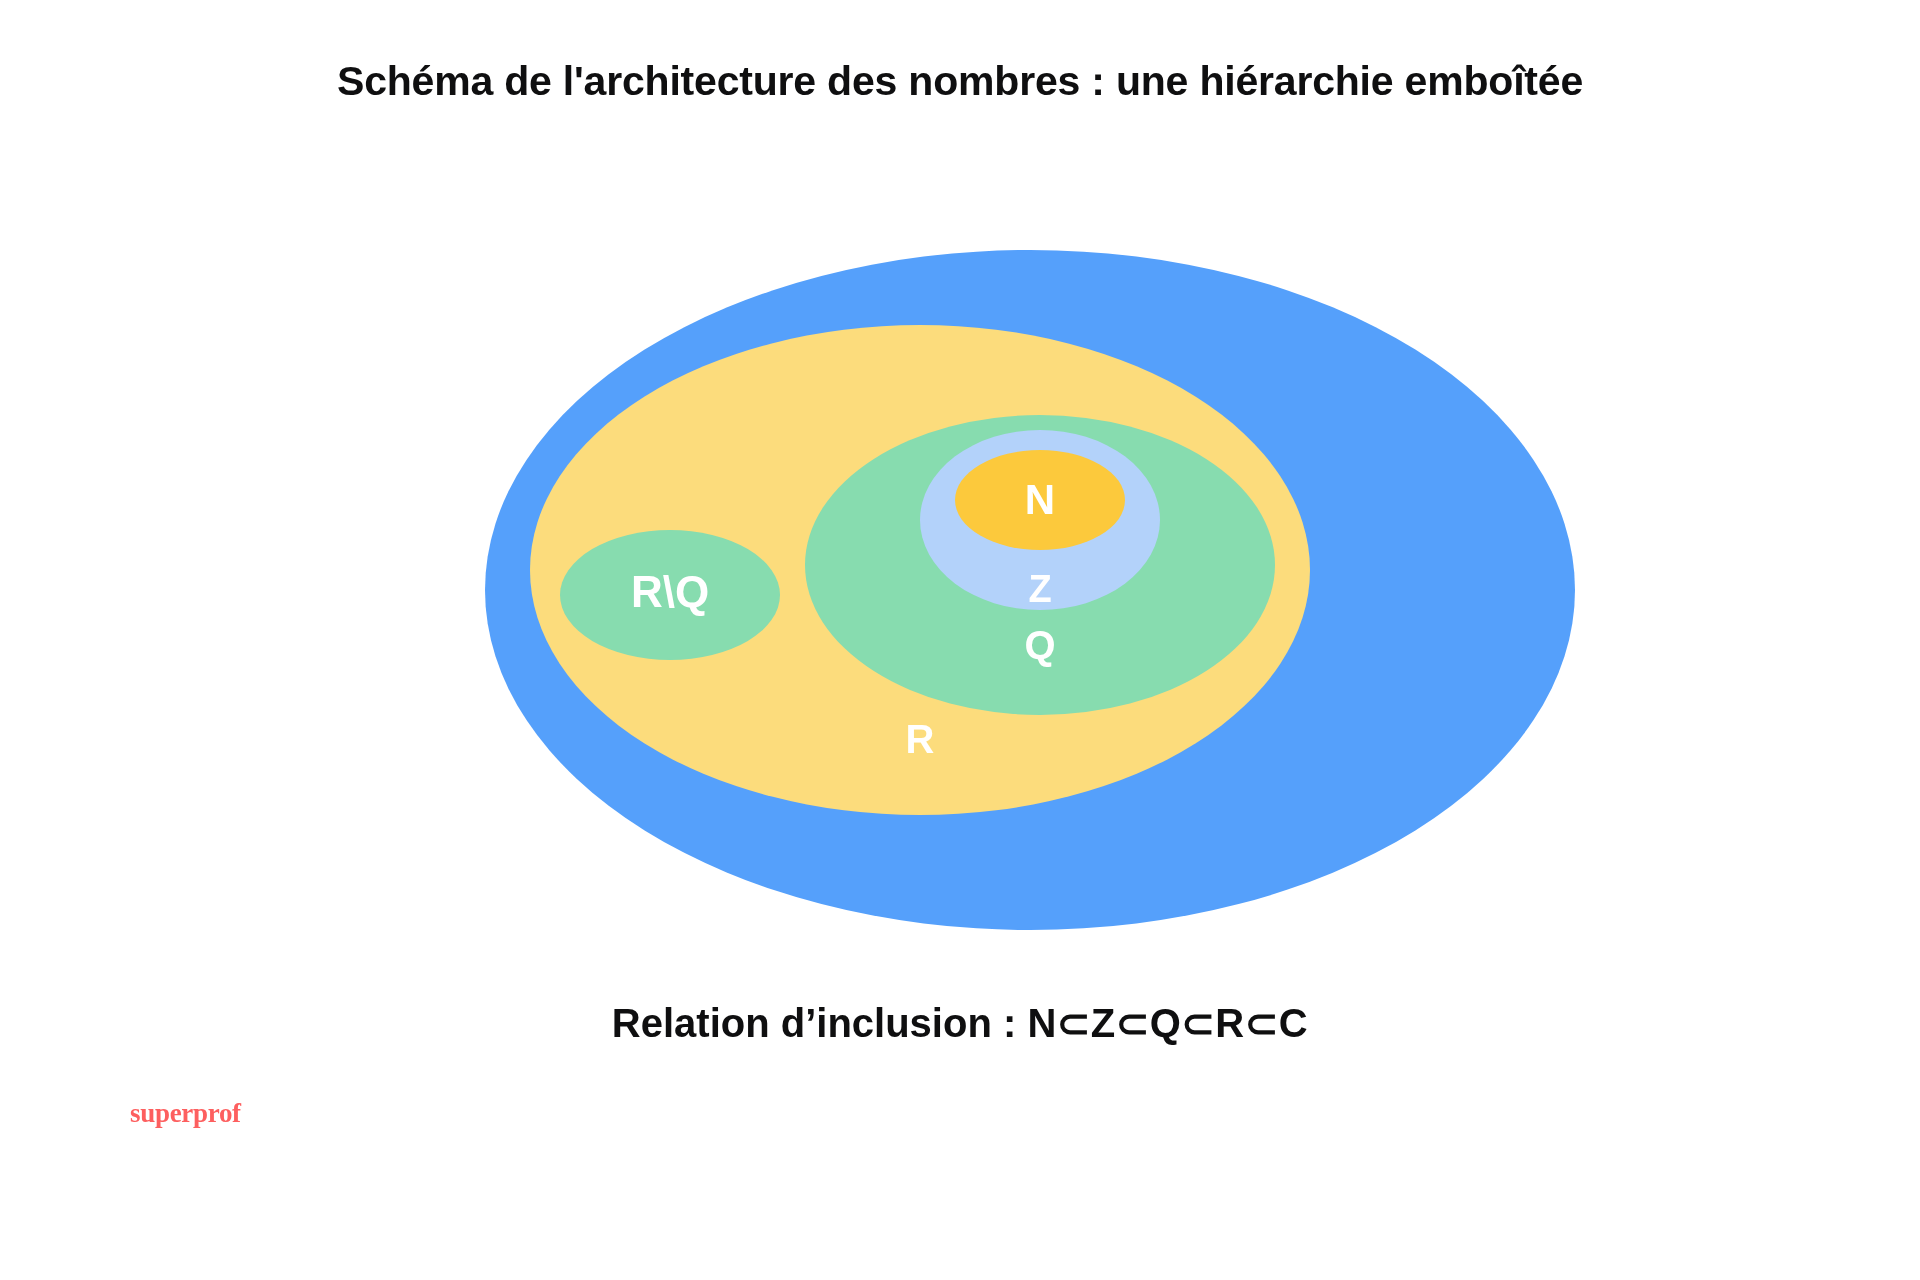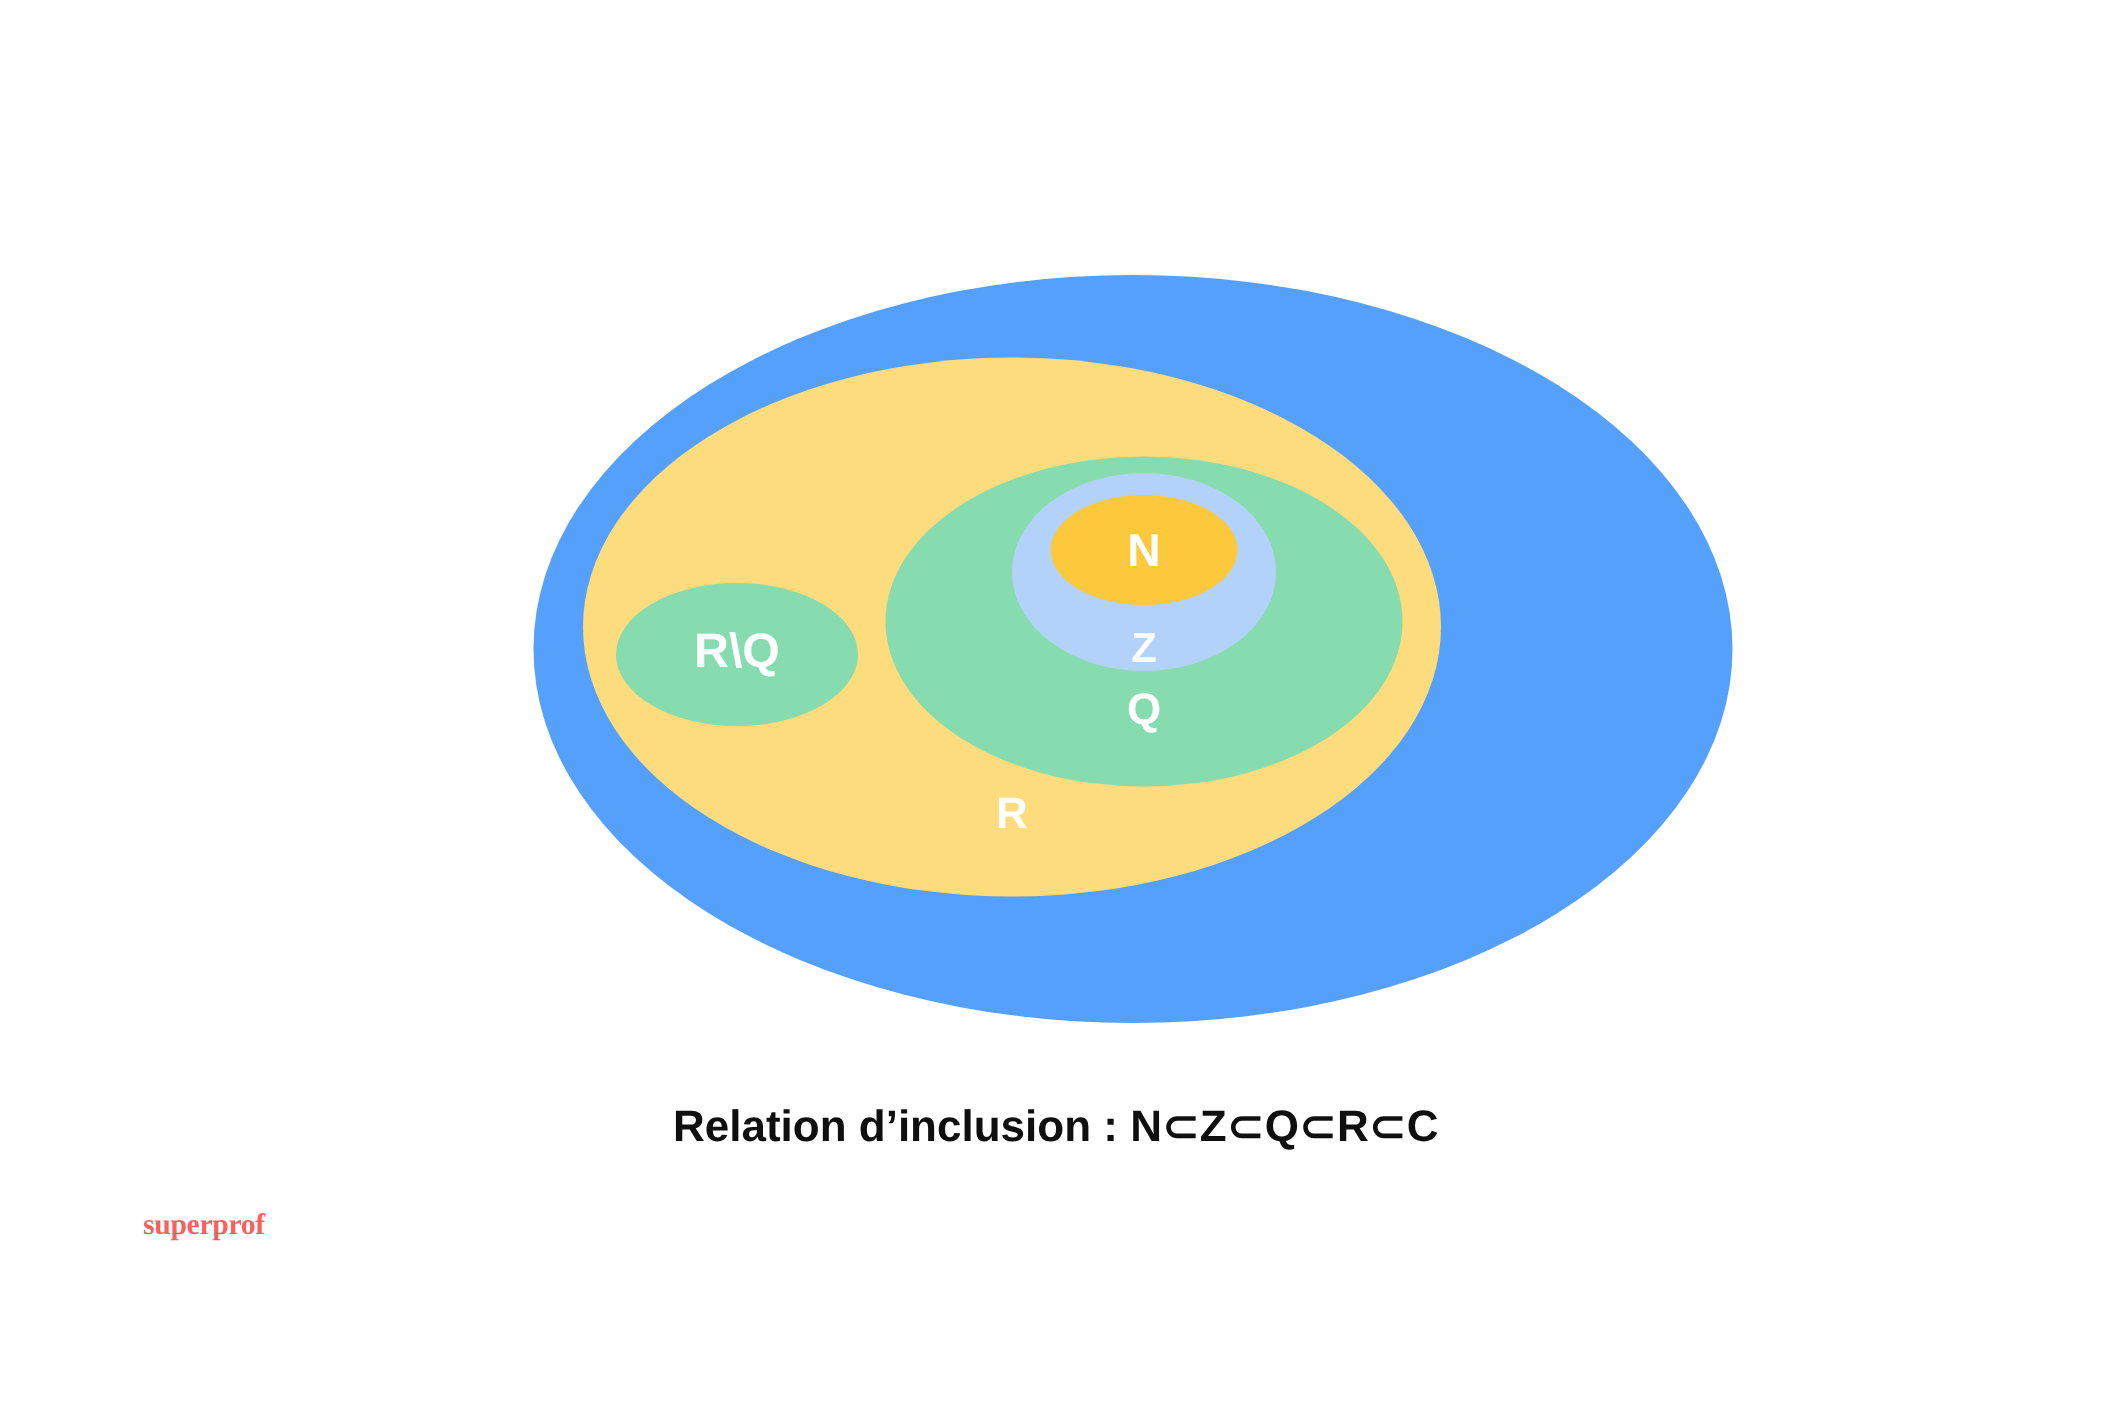--- a/index.html
+++ b/index.html
@@ -84,20 +84,21 @@
     color: #fd5f5f;
     letter-spacing: -0.3px;
     font-family: Liberation Serif, serif;
   }
 </style>
 </head>
 <body>
 
 <div id="page">
 
+  <div class="title">Schéma de l'architecture des nombres : une hiérarchie emboîtée</div>
 
   <div class="diagram">
     <svg width="1920" height="1280" viewBox="0 0 1920 1280">
 
       <ellipse cx="1030" cy="590" rx="545" ry="340" fill="#55a0fb"></ellipse>
 
       <ellipse cx="920" cy="570" rx="390" ry="245" fill="#fcdc7c"></ellipse>
 
       <ellipse cx="670" cy="595" rx="110" ry="65" fill="#87dcaf"></ellipse>
 

